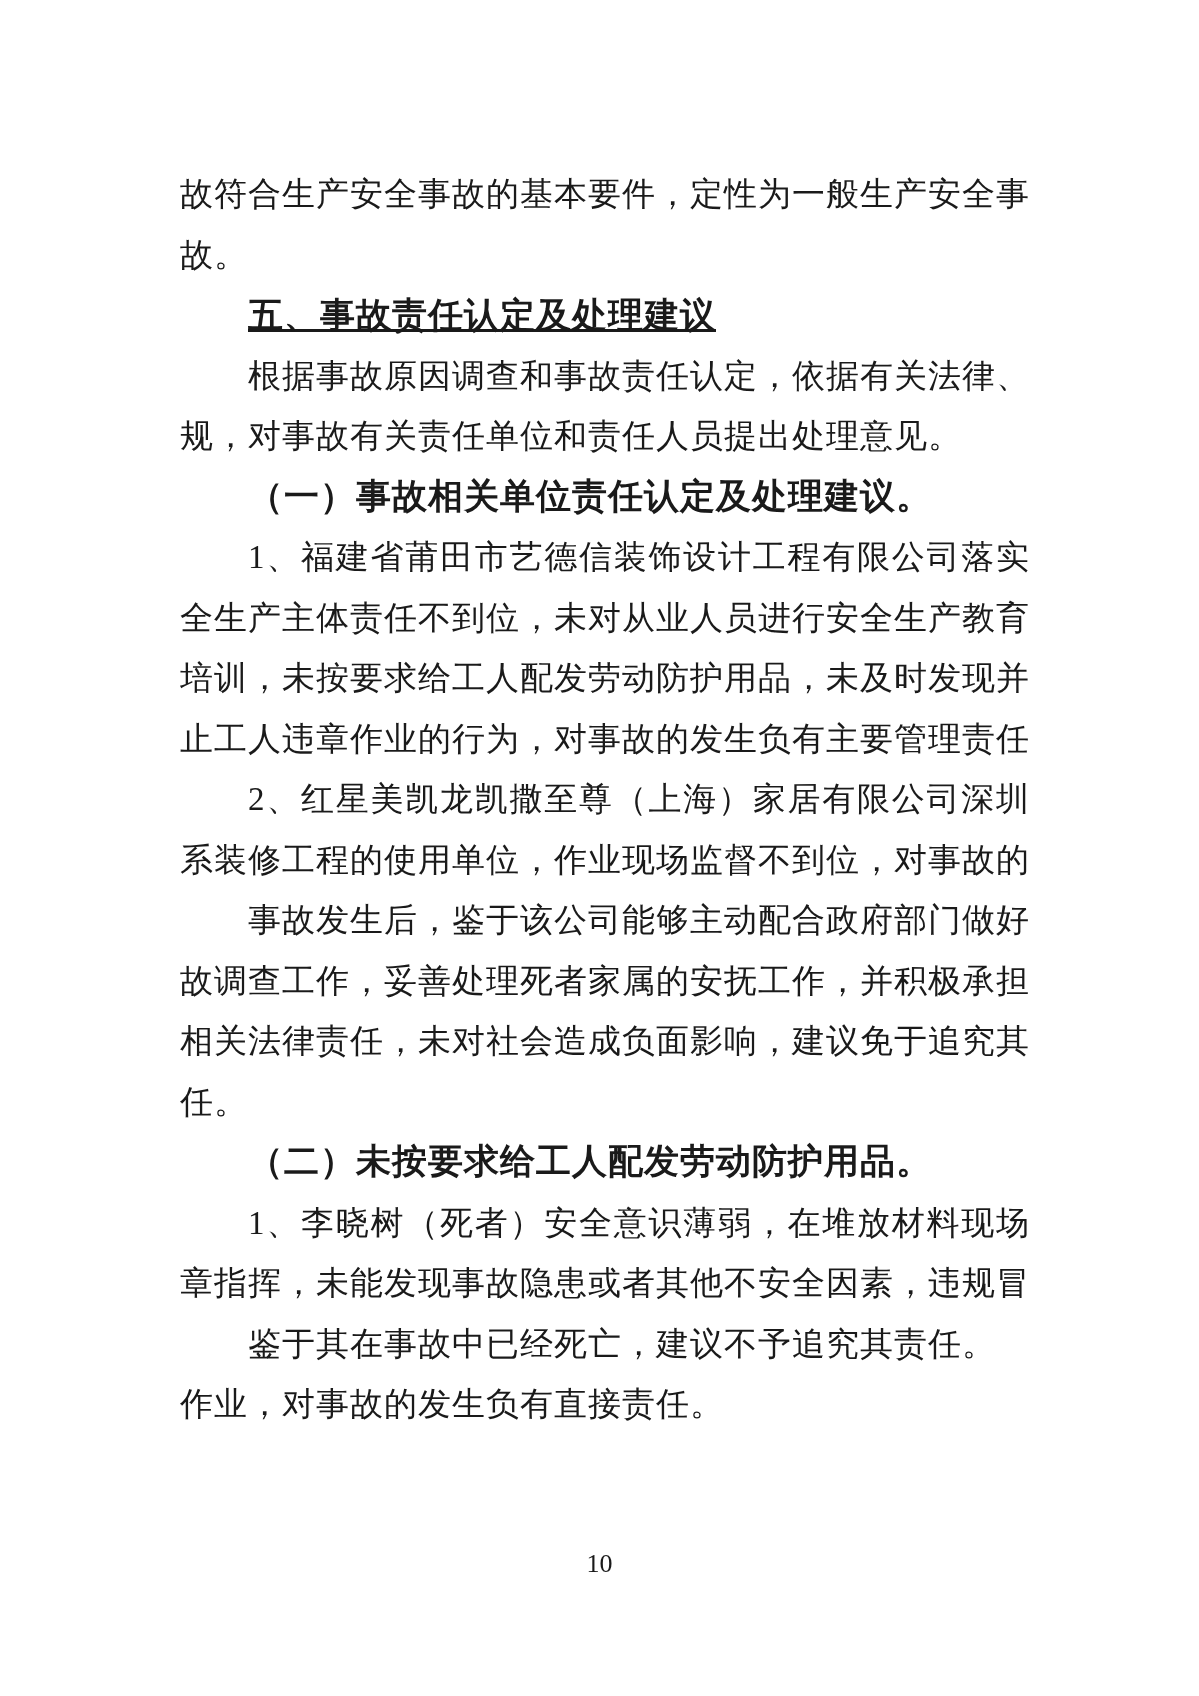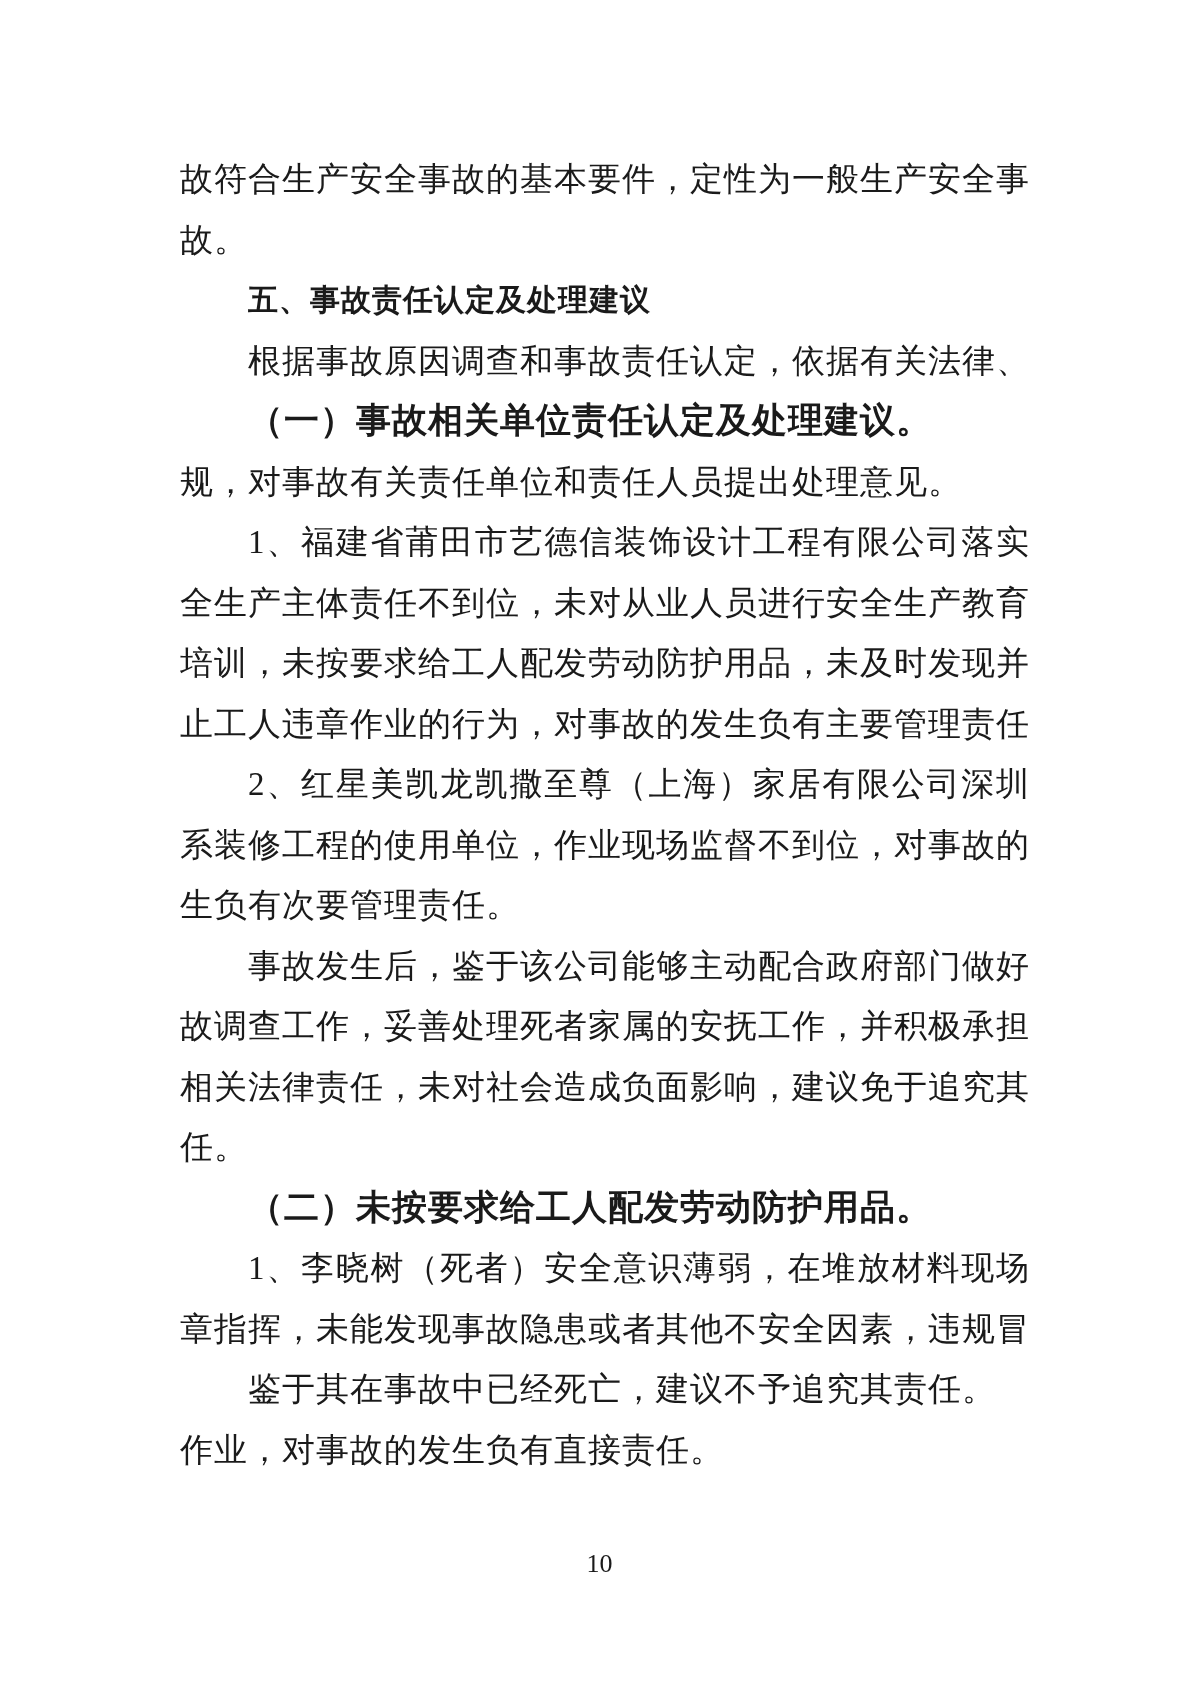--- a/index.html
+++ b/index.html
@@ -13,21 +13,21 @@
     height: 1696px;
     margin: 0 auto;
     background: #ffffff;
     overflow: hidden;
     font-family: "Liberation Serif", "DejaVu Serif", serif;
     color: #1a1a1a;
   }
   .textblock {
     position: absolute;
     left: 180px;
-    top: 149px;
+    top: 164px;
     width: 850px;
   }
   .line {
     height: 60.5px;
     line-height: 60.5px;
     font-size: 33px;
     white-space: nowrap;
     overflow: hidden;
     letter-spacing: 1px;
   }
@@ -36,21 +36,22 @@
     text-align: justify;
     text-align-last: justify;
     text-justify: inter-character;
   }
   .indent {
     text-indent: 68px;
   }
   .h1 {
     font-family: "Liberation Sans", "DejaVu Sans", sans-serif;
     font-weight: 900;
-    font-size: 30px;
+    font-size: 35px;
+    text-decoration: underline;
   }
   .h2 {
     font-weight: 700;
     font-size: 35px;
   }
   .pagenum {
     position: absolute;
     top: 1544px;
     left: 0;
     width: 100%;
@@ -61,29 +62,28 @@
 </style>
 </head>
 <body>
 
 <div class="page">
   <div class="textblock">
     <div class="line just">故符合生产安全事故的基本要件，定性为一般生产安全事</div>
     <div class="line">故。</div>
     <div class="line h1 indent">五、事故责任认定及处理建议</div>
     <div class="line just indent">根据事故原因调查和事故责任认定，依据有关法律、法</div>
+    <div class="line">规，对事故有关责任单位和责任人员提出处理意见。</div>
     <div class="line h2 indent">（一）事故相关单位责任认定及处理建议。</div>
-    <div class="line">规，对事故有关责任单位和责任人员提出处理意见。</div>
     <div class="line just indent">1、福建省莆田市艺德信装饰设计工程有限公司落实安</div>
     <div class="line just">全生产主体责任不到位，未对从业人员进行安全生产教育和</div>
     <div class="line just">培训，未按要求给工人配发劳动防护用品，未及时发现并制</div>
     <div class="line">止工人违章作业的行为，对事故的发生负有主要管理责任。</div>
     <div class="line just indent">2、红星美凯龙凯撒至尊（上海）家居有限公司深圳店</div>
     <div class="line just">系装修工程的使用单位，作业现场监督不到位，对事故的发</div>
-    <div class="line">生负有次要管理责任。</div>
     <div class="line just indent">事故发生后，鉴于该公司能够主动配合政府部门做好事</div>
     <div class="line just">故调查工作，妥善处理死者家属的安抚工作，并积极承担了</div>
     <div class="line just">相关法律责任，未对社会造成负面影响，建议免于追究其责</div>
     <div class="line">任。</div>
     <div class="line h2 indent">（二）未按要求给工人配发劳动防护用品。</div>
     <div class="line just indent">1、李晓树（死者）安全意识薄弱，在堆放材料现场违</div>
     <div class="line just">章指挥，未能发现事故隐患或者其他不安全因素，违规冒险</div>
     <div class="line indent">鉴于其在事故中已经死亡，建议不予追究其责任。</div>
     <div class="line">作业，对事故的发生负有直接责任。</div>
   </div>

